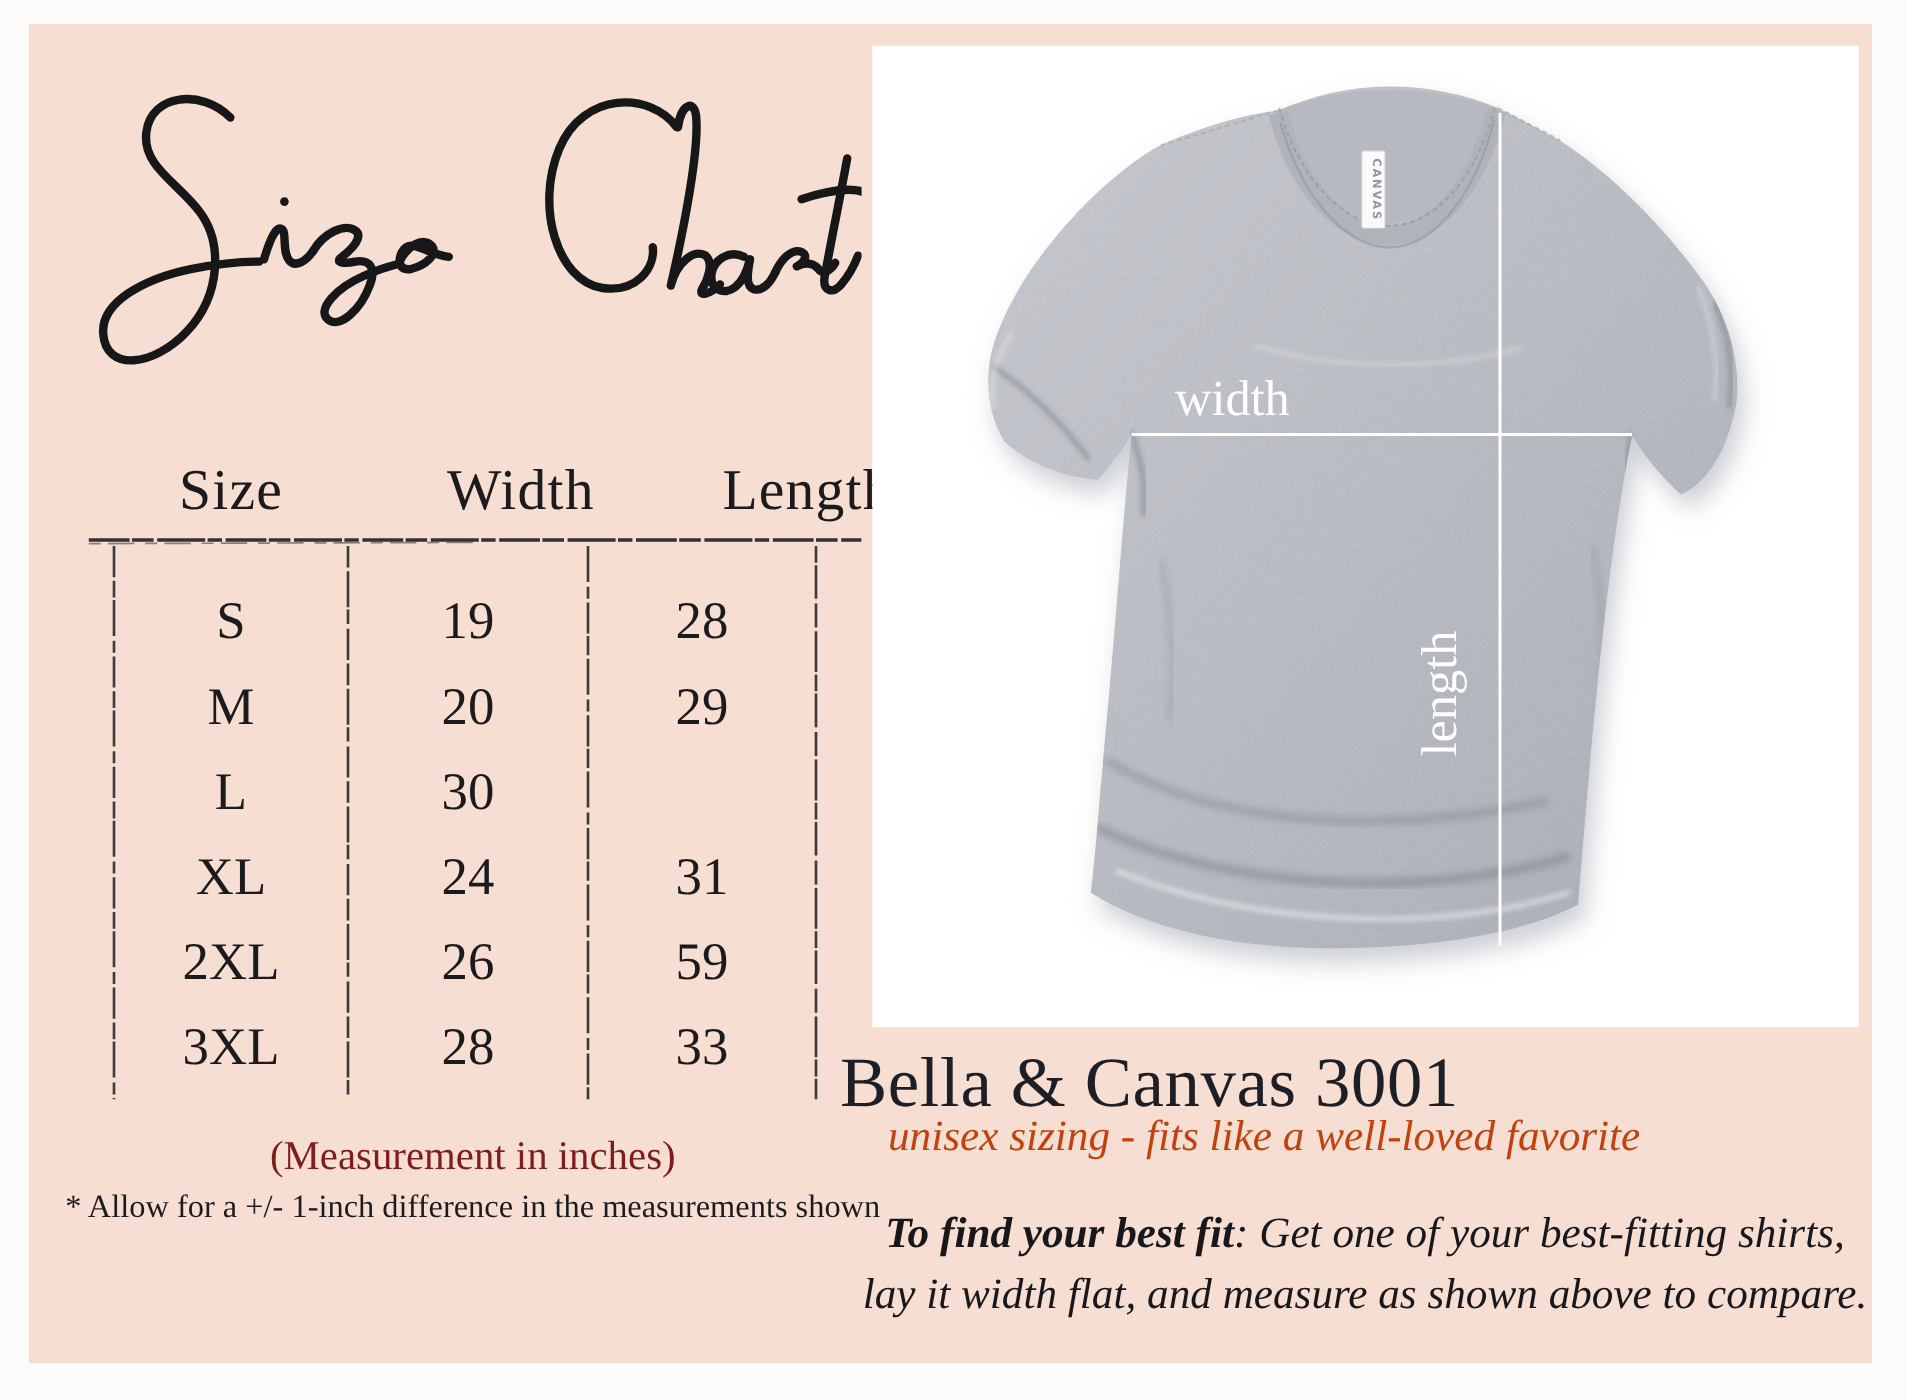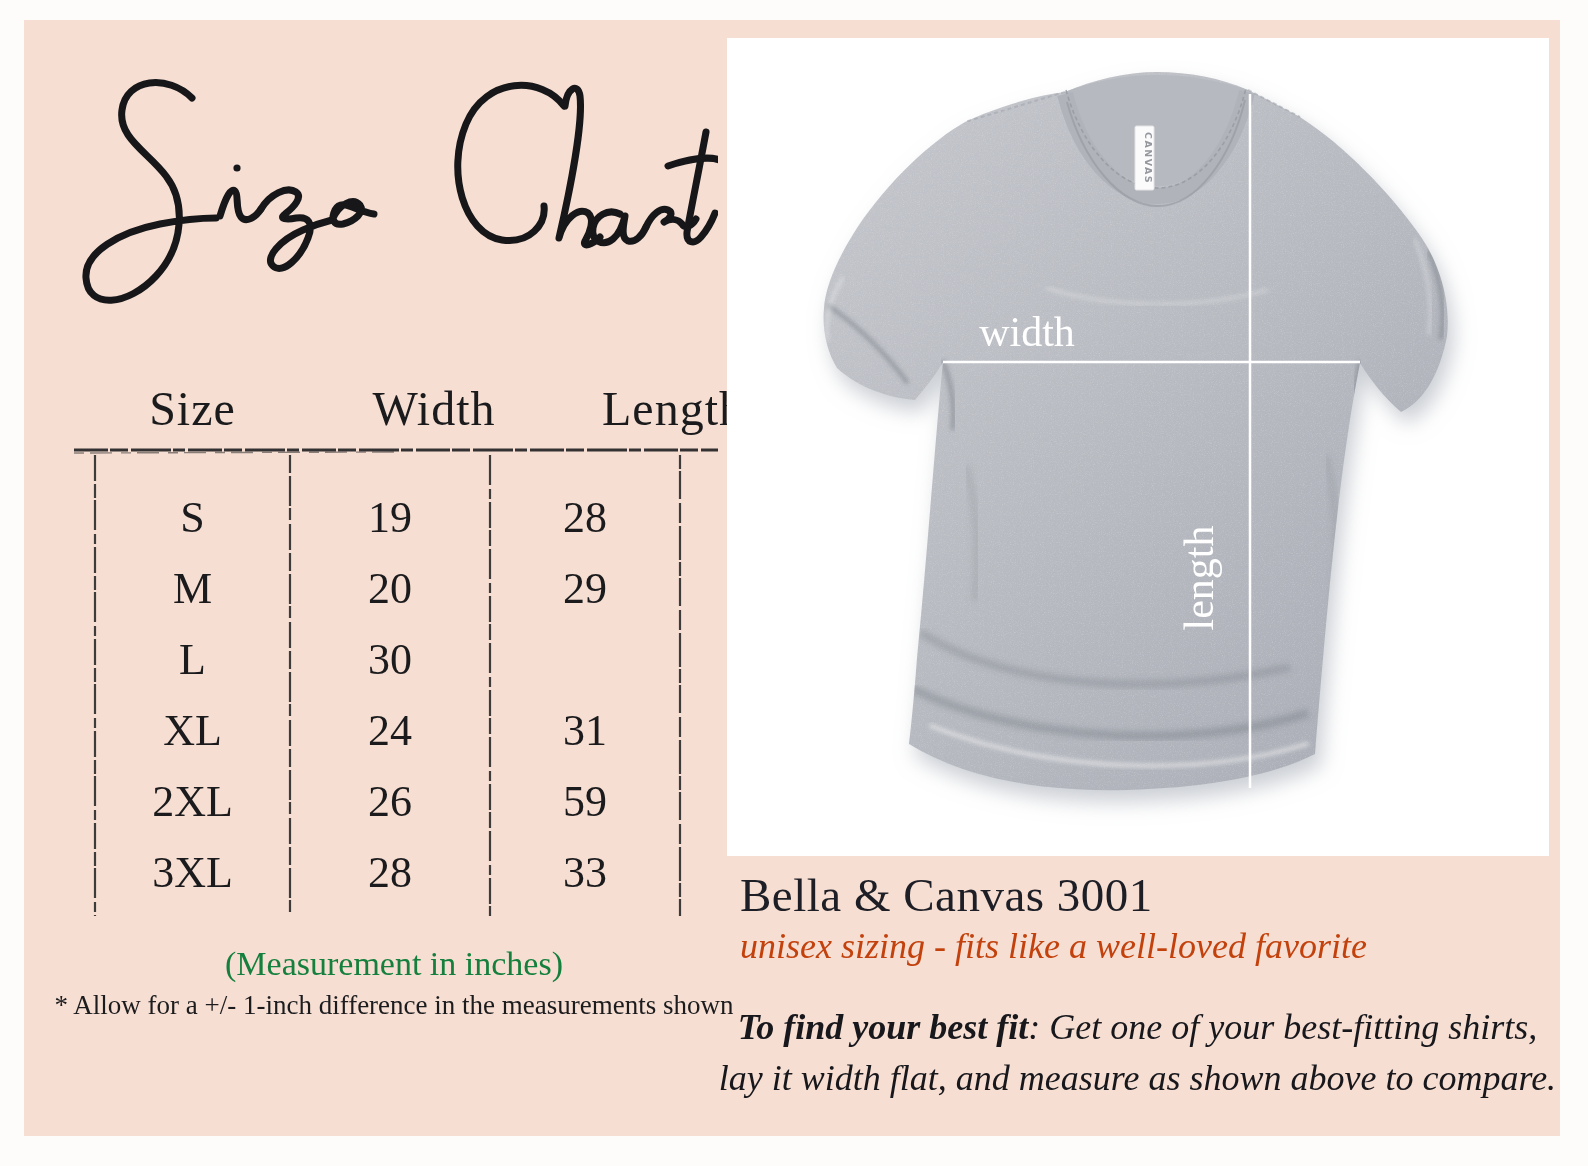--- a/index.html
+++ b/index.html
@@ -14,30 +14,30 @@
   .table-wrap{position:absolute;left:46px;top:348px;width:648px;height:560px;}
   .rules-svg{position:absolute;left:0;top:0;width:648px;height:560px;}
   .thead{position:absolute;left:25px;top:0;width:585px;height:80px;display:grid;
          grid-template-columns:195px 200px 190px;align-items:center;gap:44px;}
   .thead span{text-align:center;font-size:48px;letter-spacing:1px;color:#1b1b1d;}
   .tbody{position:absolute;left:25px;top:114px;width:585px;}
   .trow{display:grid;grid-template-columns:195px 200px 190px;height:71px;align-items:center;}
   .trow span{text-align:center;font-size:44px;color:#1b1b1d;}
 
   .note{position:absolute;left:0px;top:925px;width:740px;text-align:center;
-        font-size:34px;color:#15803d;}
+        font-size:34px;color:#7f1d1d;}
   .footnote{position:absolute;left:0px;top:970px;width:740px;text-align:center;
         font-size:27px;color:#1c1c1e;}
 
   
   .photo-box{position:absolute;left:703px;top:18px;width:822px;height:818px;background:#ffffff;}
   .photo-box svg{display:block;width:822px;height:818px;}
 
   
-  .product-name{position:absolute;left:716px;top:848px;font-size:47px;color:#1e1f26;letter-spacing:.5px;}
+  .product-name{position:absolute;left:676px;top:848px;font-size:59px;color:#1e1f26;letter-spacing:.5px;}
   .product-tagline{position:absolute;left:716px;top:905px;font-size:36px;font-style:italic;color:#c2410c;}
   .fit-tip{position:absolute;left:691px;top:982px;width:845px;text-align:center;
            font-size:36px;font-style:italic;color:#17171c;line-height:51px;}
   .fit-tip b{font-weight:bold;}
 </style>
 </head>
 <body>
 
 <div class="stage">
   <div class="panel">

